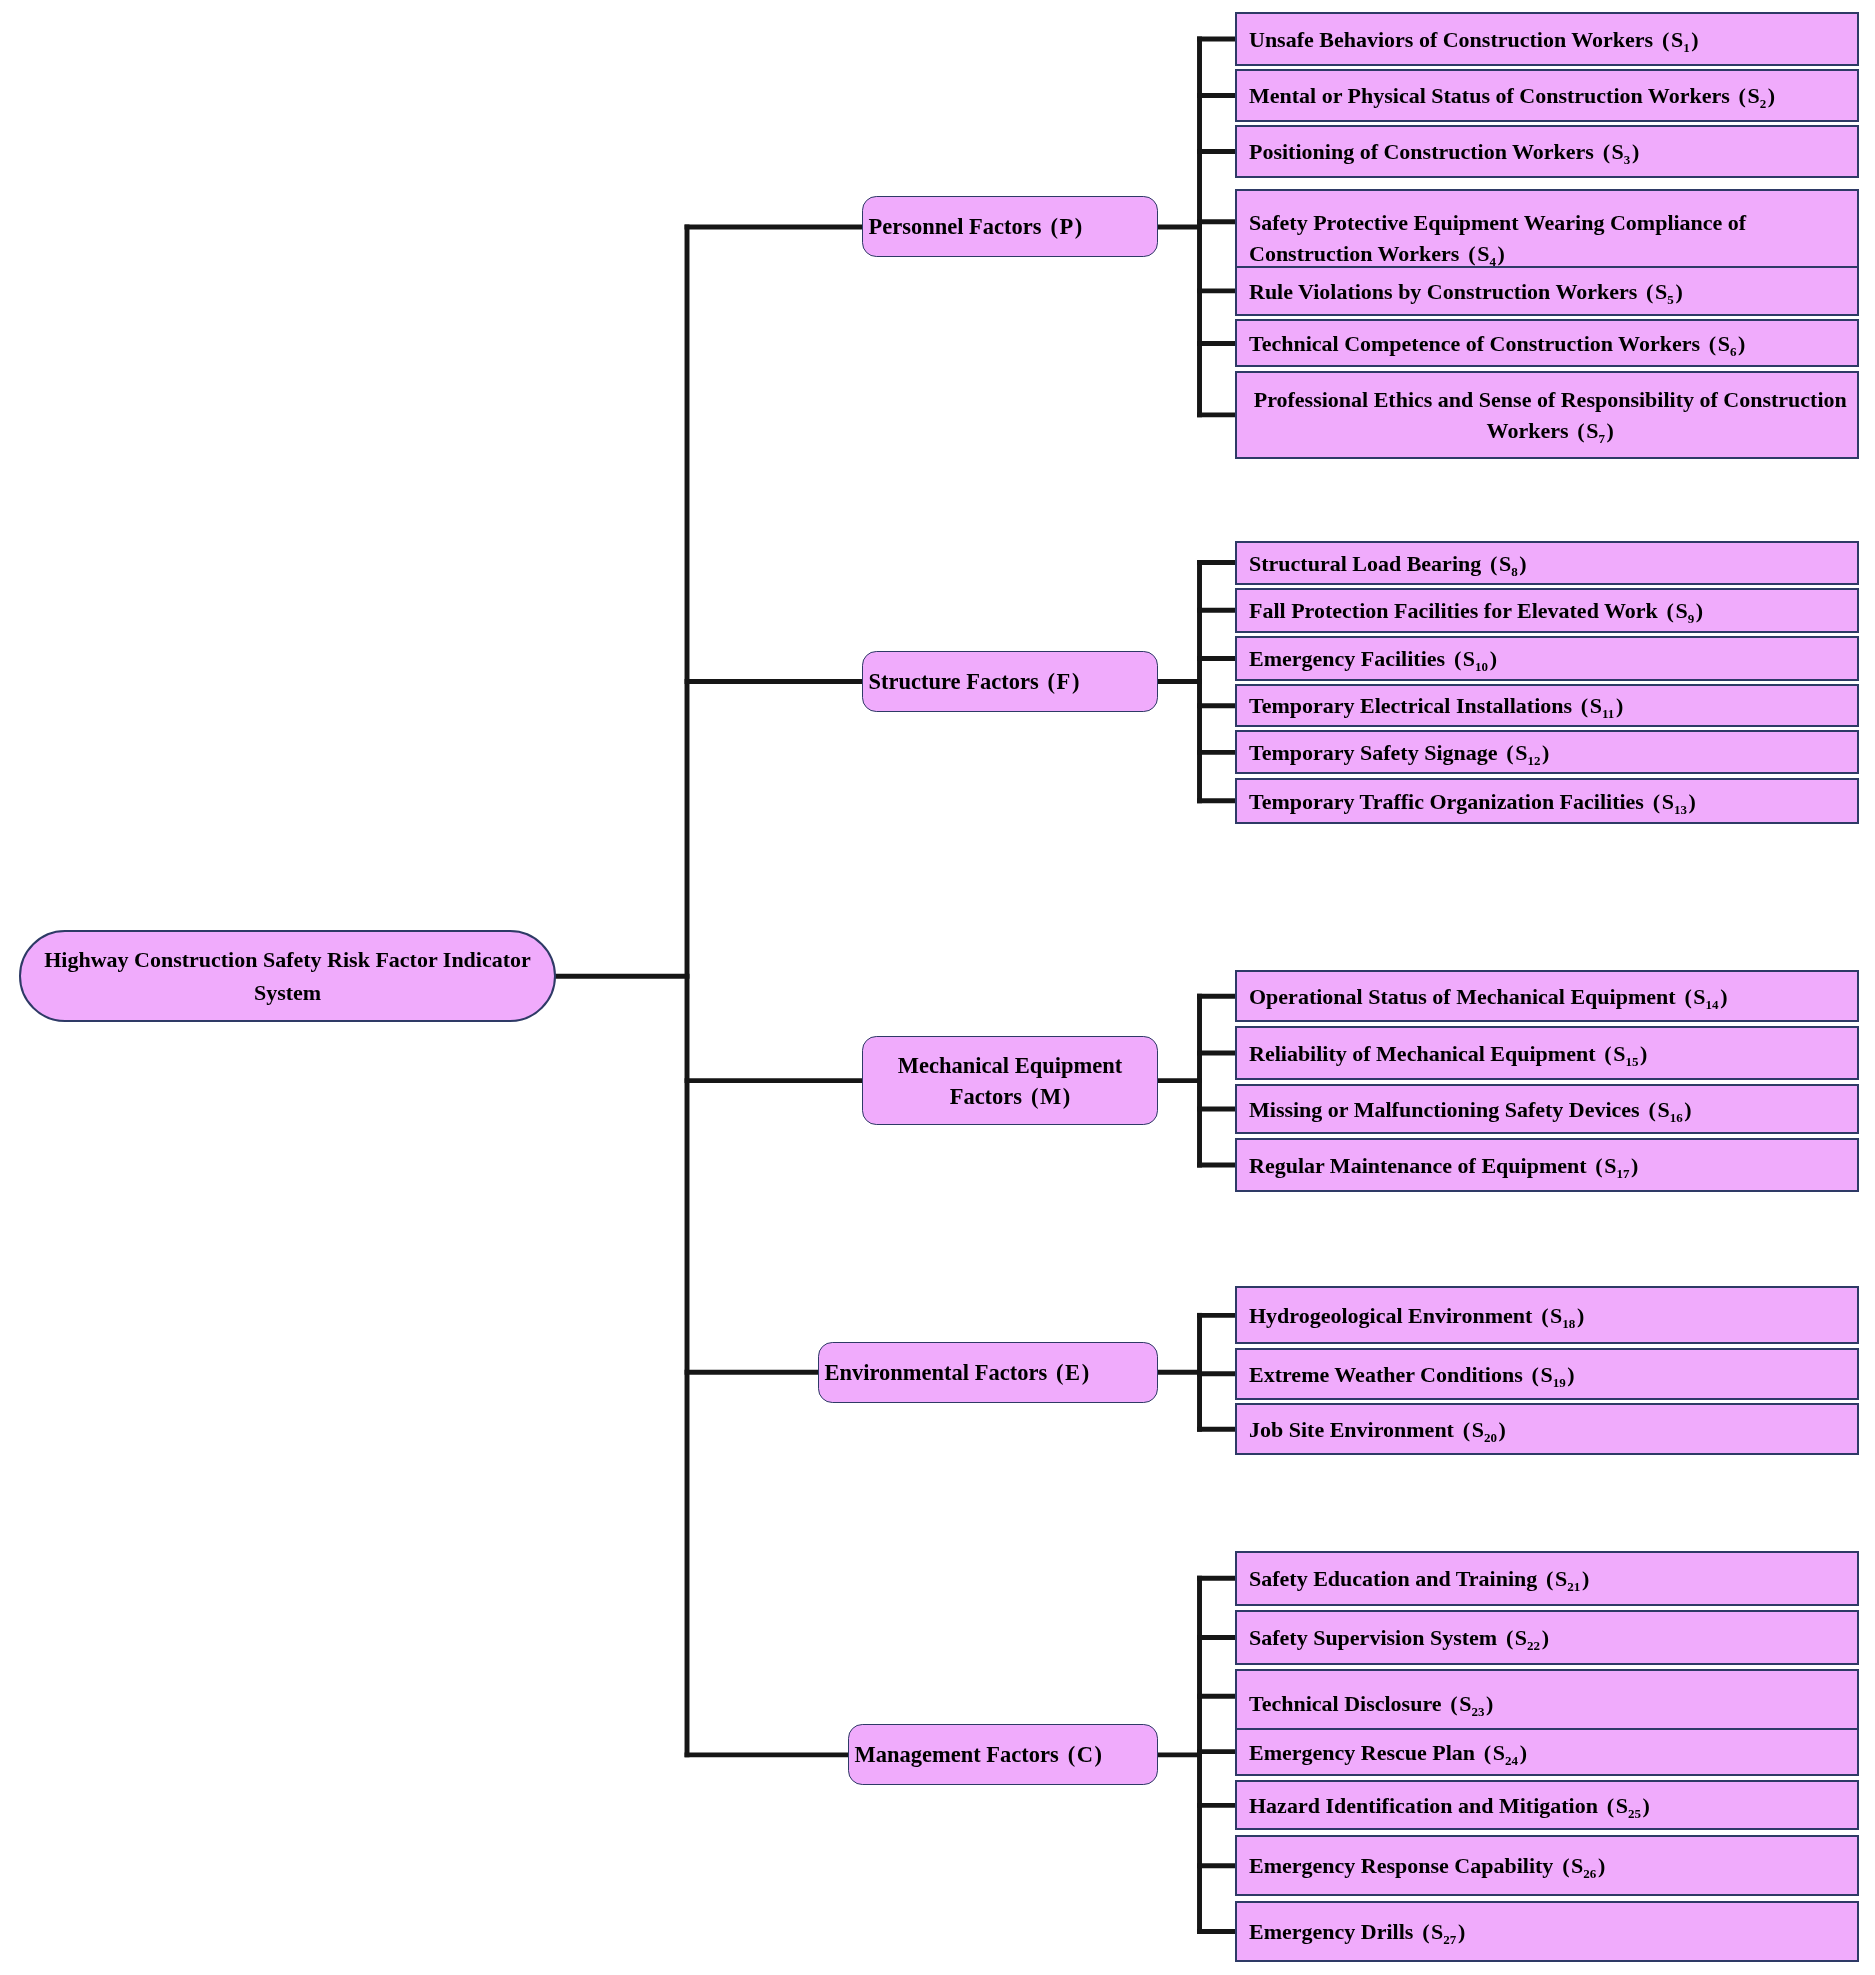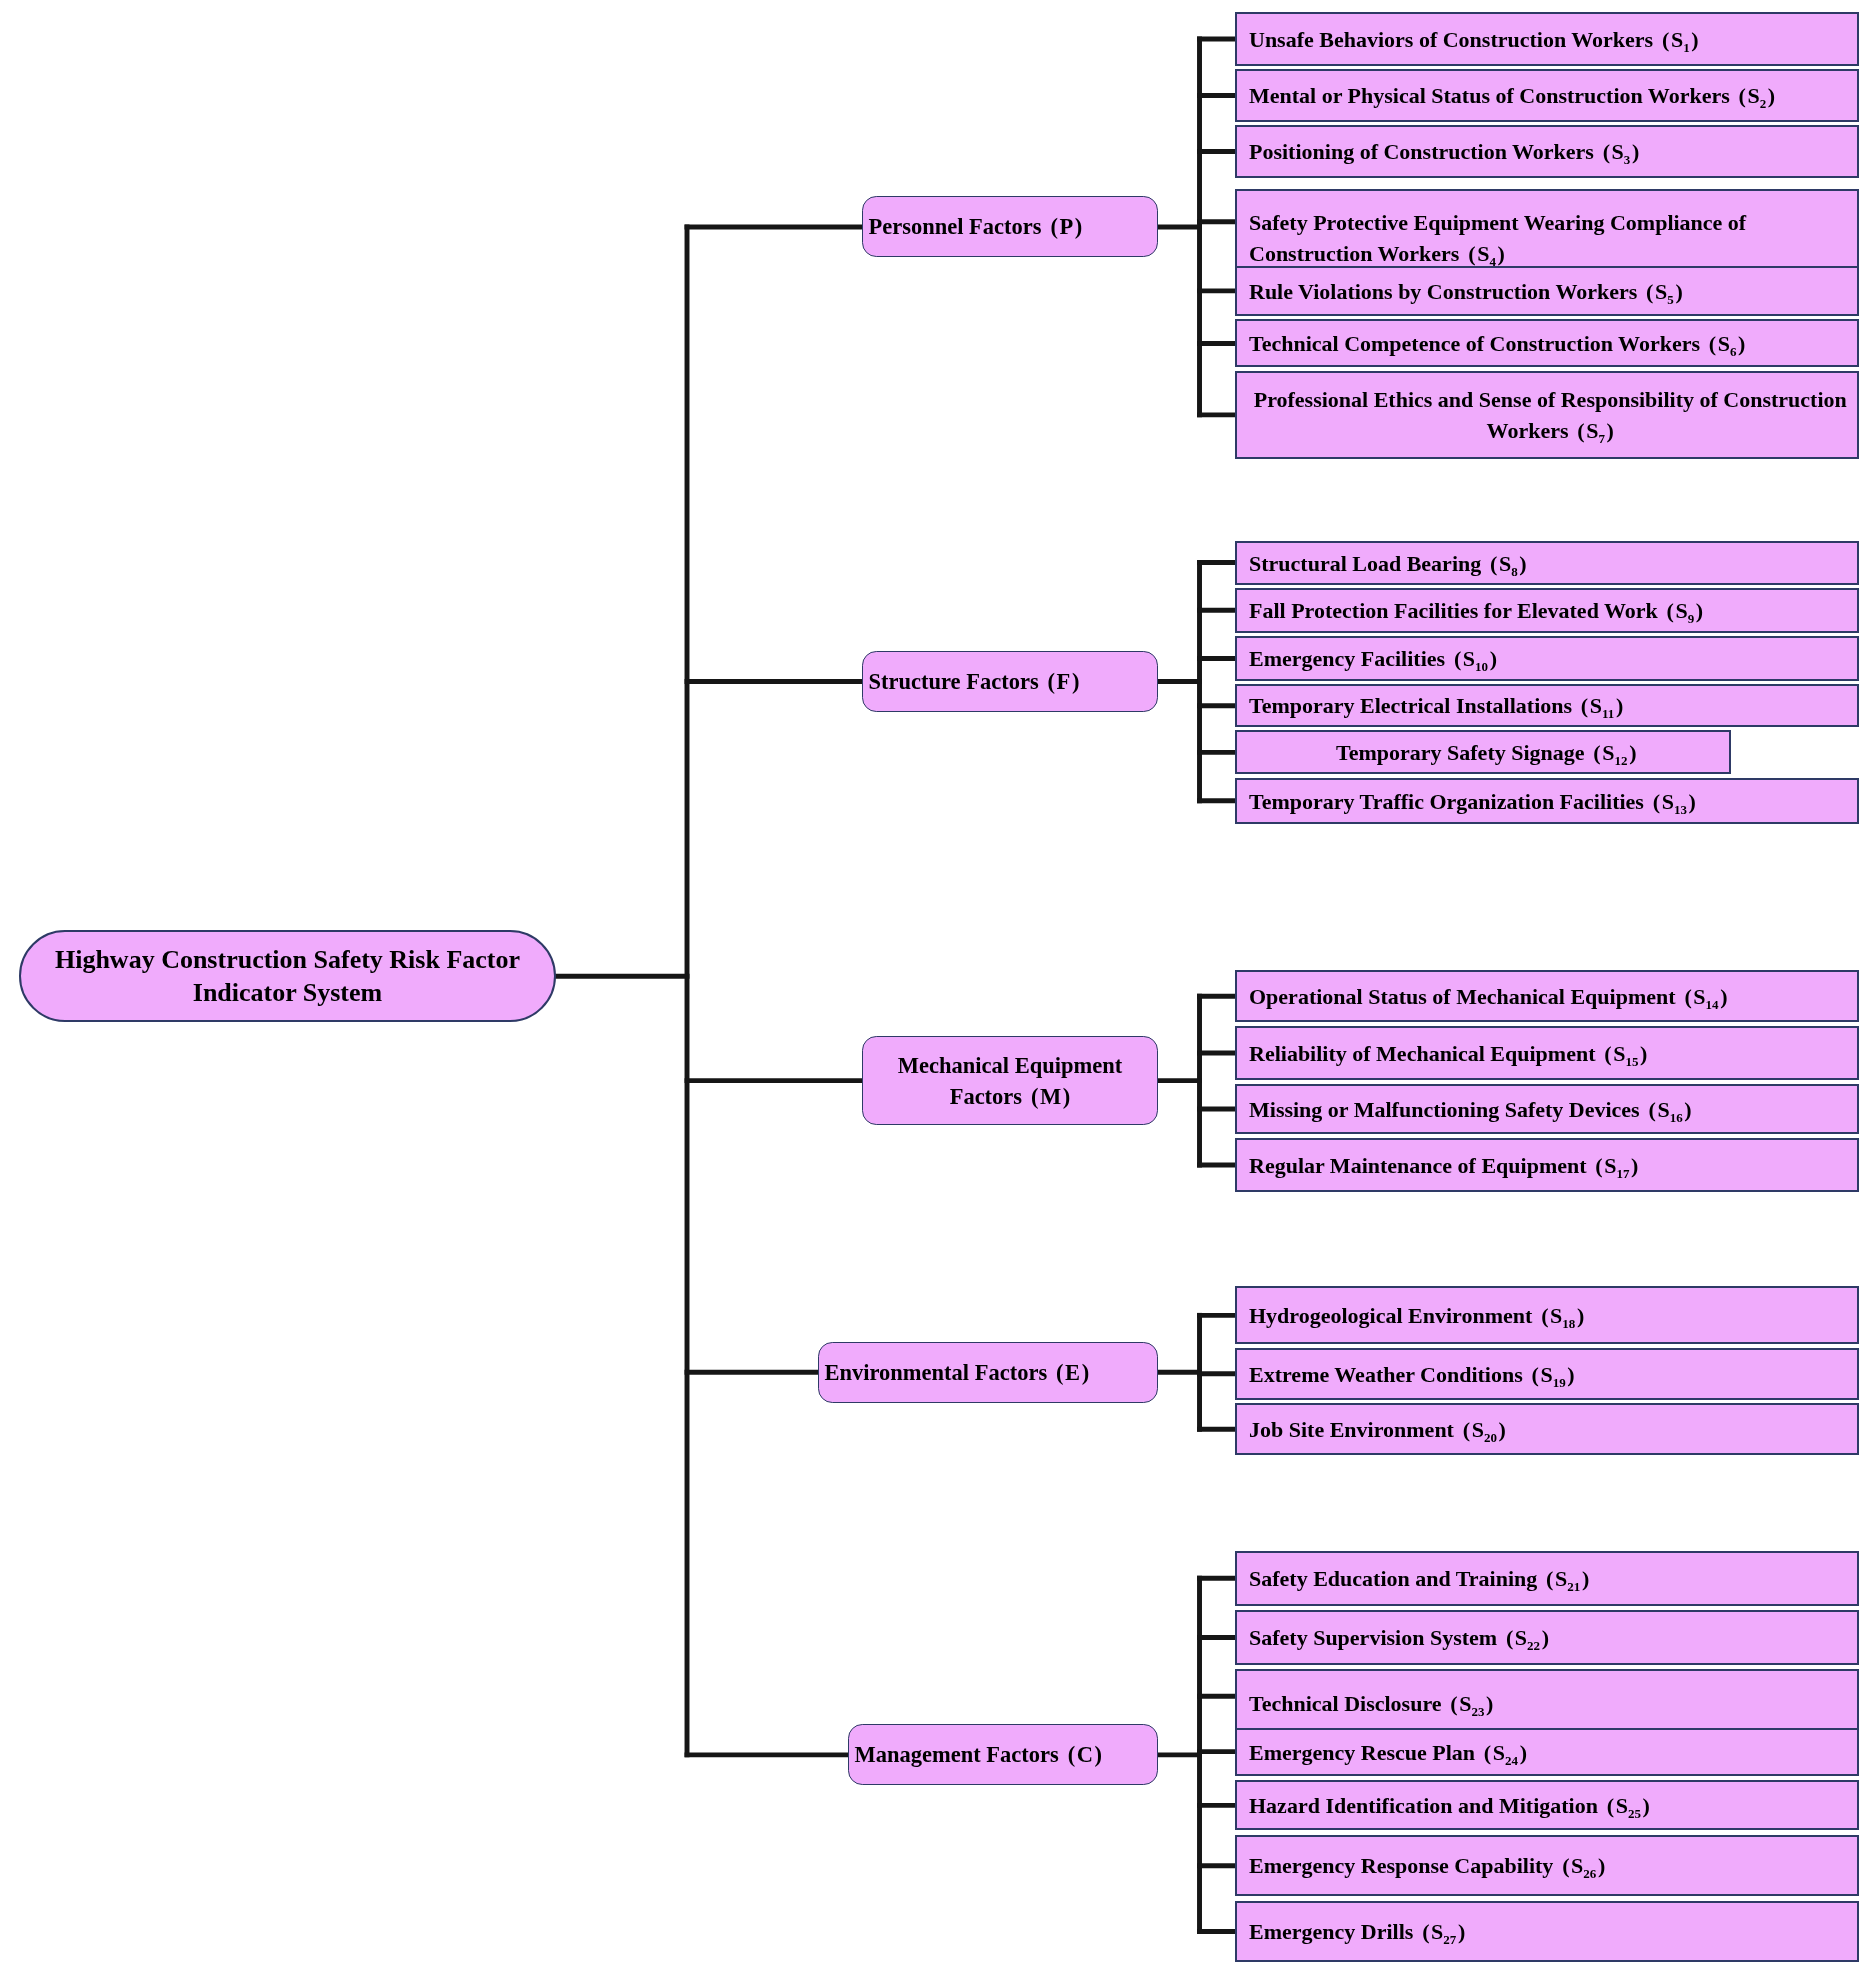--- a/index.html
+++ b/index.html
@@ -5,21 +5,21 @@
   html,body{margin:0;padding:0;background:#ffffff;}
   #canvas{
     position:relative;width:1875px;height:1975px;background:#ffffff;overflow:hidden;
     font-family:"Liberation Serif","DejaVu Serif",serif;font-weight:bold;color:#000;
   }
   #connectors{position:absolute;left:0;top:0;z-index:0;}
   .node{position:absolute;background:#f0abfc;z-index:1;box-sizing:border-box;}
   .root-node{
     border:2.2px solid #2e3a66;border-radius:47px;
     display:flex;align-items:center;justify-content:center;text-align:center;
-    font-size:26px;line-height:33px;padding:0 18.7px;
+    font-size:22px;line-height:33px;padding:0 18.7px;
   }
   .category-box{
     border:1.6px solid #2e3a66;border-radius:14.3px;
     display:flex;align-items:center;text-align:center;
     font-size:22.5px;line-height:31px;padding:0 5.5px;
   }
   .item-box{
     border:2.2px solid #2e3a66;
     display:flex;align-items:center;text-align:left;
     font-size:22px;line-height:31px;padding:0 5.5px 0 12px;
@@ -114,21 +114,21 @@
       </div>
       <div class="node item-box" style="left: 1235px; top: 588px; width: 624px; height: 45px;">
         <span class="txt"><span>Fall Protection Facilities for Elevated Work</span><span><span class="paren open">(</span><span>S</span><sub>9</sub><span class="paren close">)</span></span></span>
       </div>
       <div class="node item-box" style="left: 1235px; top: 636px; width: 624px; height: 45px;">
         <span class="txt"><span>Emergency Facilities</span><span><span class="paren open">(</span><span>S</span><sub>10</sub><span class="paren close">)</span></span></span>
       </div>
       <div class="node item-box" style="left: 1235px; top: 684px; width: 624px; height: 43px;">
         <span class="txt"><span>Temporary Electrical Installations</span><span><span class="paren open">(</span><span>S</span><sub>11</sub><span class="paren close">)</span></span></span>
       </div>
-      <div class="node item-box" style="left: 1235px; top: 730px; width: 496px; height: 44px; justify-content: center;">
+      <div class="node item-box" style="left: 1235px; top: 730px; width: 624px; height: 44px;">
         <span class="txt"><span>Temporary Safety Signage</span><span><span class="paren open">(</span><span>S</span><sub>12</sub><span class="paren close">)</span></span></span>
       </div>
       <div class="node item-box" style="left: 1235px; top: 778px; width: 624px; height: 46px;">
         <span class="txt"><span>Temporary Traffic Organization Facilities</span><span><span class="paren open">(</span><span>S</span><sub>13</sub><span class="paren close">)</span></span></span>
       </div>
       <div class="node category-box" style="width: 296px; height: 61px; left: 862px; top: 651px;">
         <span><span>Structure Factors</span><span><span class="paren open">(</span><span>F</span><span class="paren close">)</span></span></span>
       </div>
       <div class="node item-box" style="left: 1235px; top: 970px; width: 624px; height: 52px;">
         <span class="txt"><span>Operational Status of Mechanical Equipment</span><span><span class="paren open">(</span><span>S</span><sub>14</sub><span class="paren close">)</span></span></span>

